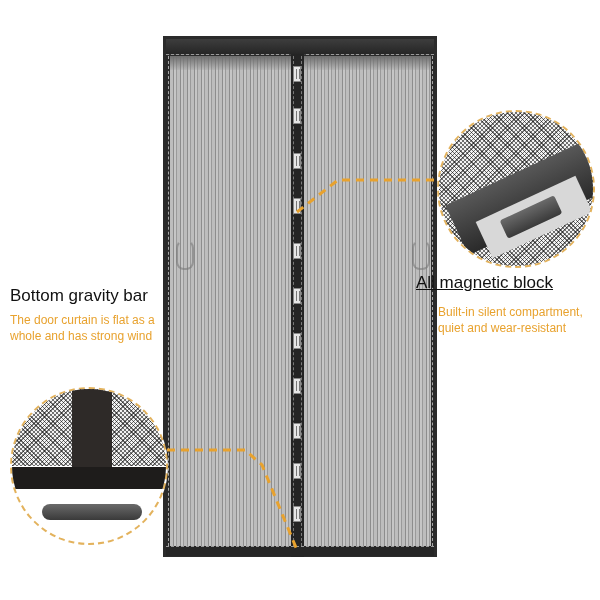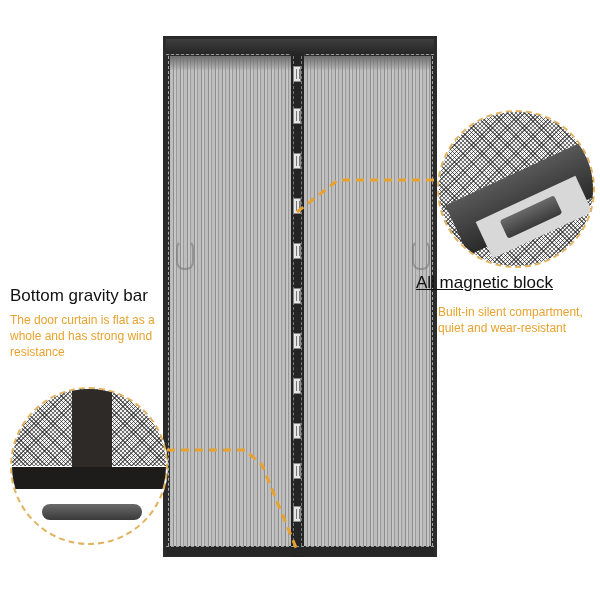--- a/index.html
+++ b/index.html
@@ -93,21 +93,20 @@
   <div class="mesh"></div>
   <div class="abs" style="left:10px; top:55px; width:170px; height:55px; background:linear-gradient(#585858,#2a2a2a); transform:rotate(-25deg);"></div>
   <div class="abs" style="left:40px; top:85px; width:110px; height:40px; background:#d8d8d8; transform:rotate(-25deg);"></div>
   <div class="abs" style="left:62px; top:95px; width:60px; height:20px; background:linear-gradient(#6a6a6a,#3a3a3a); border-radius:3px; transform:rotate(-25deg);"></div>
 </div>
 
 <div class="abs title" style="left:10px; top:285px; width:170px;">Bottom gravity bar</div>
 <div class="abs desc" style="left:10px; top:312px; width:170px;">
   <div>The door curtain is flat as a</div>
   <div>whole and has strong wind</div>
-  <div>resistance</div>
 </div>
 
 <div class="abs title" style="left:416px; top:272px; width:160px;text-decoration:underline;">
   <div>All magnetic block</div>
 </div>
 <div class="abs desc" style="left:438px; top:304px; width:160px;">
   <div>Built-in silent compartment,</div>
   <div>quiet and wear-resistant</div>
 </div>
 

